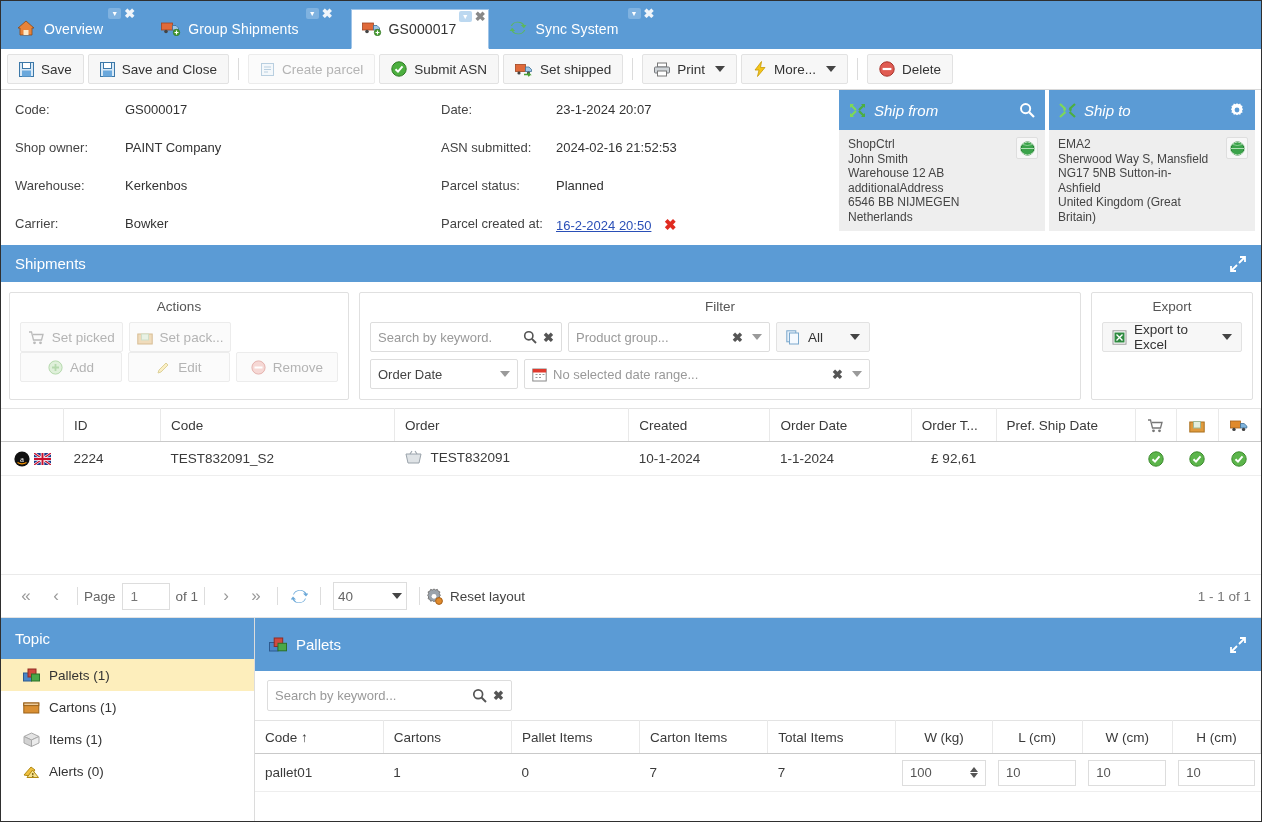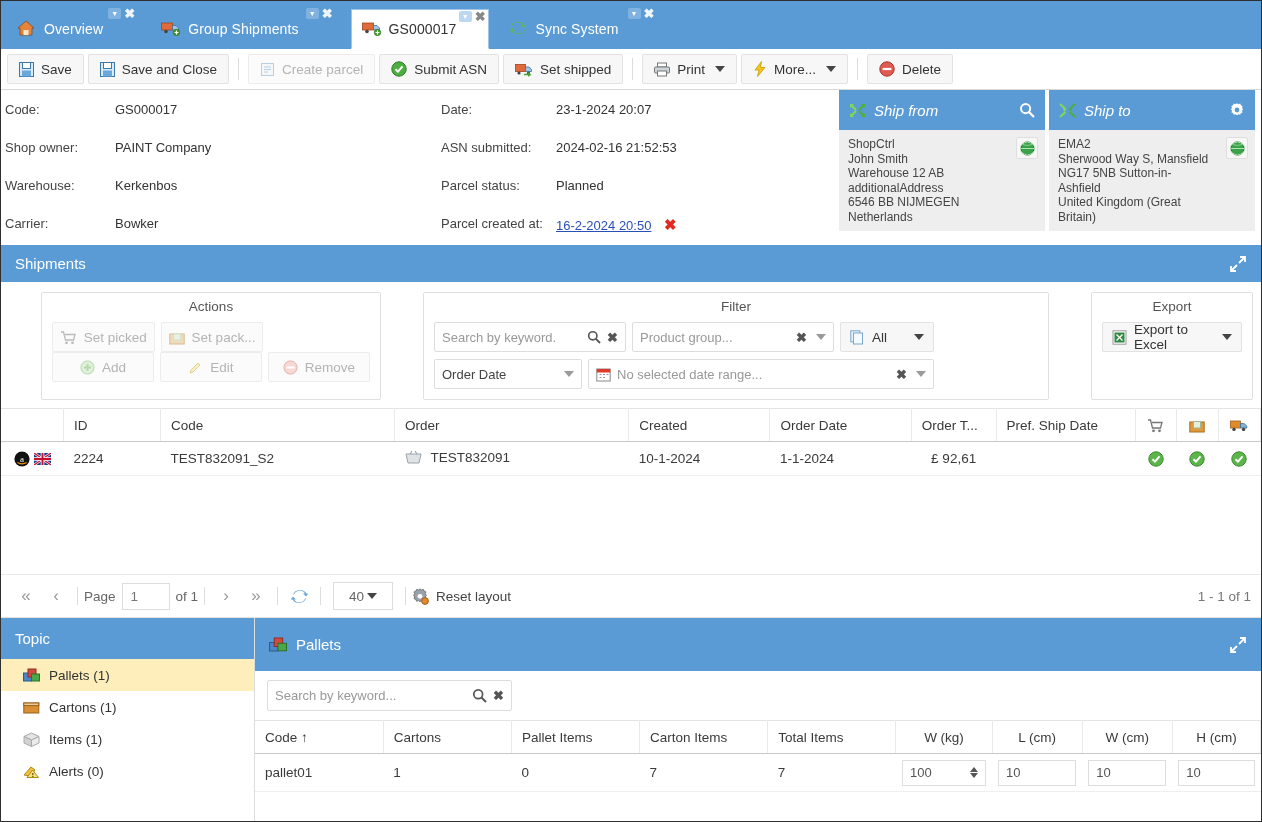--- a/index.html
+++ b/index.html
@@ -101,21 +101,21 @@
   .details {
     flex: none;
     height: 155px;
     display: flex;
     padding: 12px 0 0 0;
     position: relative;
   }
   .dcol { display: grid; grid-template-columns: auto auto; align-content: start; }
   .dcol .dl { color: #444; font-size: 13px; padding: 0 0 23px 0; white-space: nowrap;}
   .dcol .dv { color: #333; font-size: 13px; padding: 0 0 23px 0; white-space: nowrap;}
-  .dcol1 { width: 440px; padding-left: 4px; grid-template-columns: 110px auto; }
+  .dcol1 { width: 440px; padding-left: 14px; grid-template-columns: 110px auto; }
   .dcol2 { width: 390px; grid-template-columns: 115px auto; }
   .link-val { color:#2a4fb7; text-decoration: underline; cursor:pointer;}
   .xred { color:#e02b20; font-weight:bold; font-size:15px; margin-left:9px; cursor:pointer;}
 
   
   .shippanels { position: absolute; right: 6px; top: 0px; display: flex; gap: 4px; }
   .shippanel { width: 206px; border: none; }
   .sp-head {
     height: 40px; background: #5b9bd5; color: #fff;
     display: flex; align-items: center; padding: 0 10px;
@@ -142,21 +142,20 @@
   }
   .sec-head .grow { flex: 1; }
   .exp-ico { cursor: pointer; }
 
   
   .panels { display: flex; padding: 10px 8px 8px 8px; gap: 10px; flex: none; }
   .fieldset {
     border: 1px solid #e0e0e0; border-radius: 2px;
     padding: 6px 10px 10px 10px;
     position: relative;
-    margin-left: 32px;
   }
   .fs-title { text-align: center; color: #555; font-size: 13.5px; padding-bottom: 8px;}
   .fs-actions { width: 340px; }
   .fs-filter { flex: 1; }
   .fs-export { width: 162px; }
   .row { display: flex; gap: 6px; margin-bottom: 7px; }
   .btn2 {
     height: 30px; flex: 1; display: flex; align-items: center; justify-content: center;
     gap: 7px; border: 1px solid #ececec; background: #fbfbfb; color: #b4b4b4;
     font-size: 13.5px; border-radius: 2px; cursor: default;
@@ -200,22 +199,22 @@
     border-top: 1px solid #eaeaea; padding: 0 10px; flex: none;
     font-size: 13.5px; color: #666;
   }
   .pg-ico { width: 30px; text-align:center; color: #9a9a9a; font-size: 17px; cursor:pointer; }
   .pg-sep { width:1px; height:18px; background:#ddd; margin: 0 6px; }
   .pg-input {
     width: 48px; height: 27px; border: 1px solid #ddd; background:#fff;
     display:flex;align-items:center;padding:0 8px; color:#777; margin: 0 6px;
   }
   .pg-select {
-    width: 60px; height: 28px; border: 1px solid #ddd; background:#fff;
-    display:flex;align-items:center;padding:0 15px; color:#666; justify-content:space-between;
+    width: 74px; height: 28px; border: 1px solid #ddd; background:#fff;
+    display:flex;align-items:center;padding:0 4px; color:#666; justify-content:space-between;
     margin: 0 6px;
   }
   .pg-right { margin-left:auto; color:#777; }
   .reset { display:flex;align-items:center;gap:7px; cursor:pointer; color:#444;}
 
   
   .bottom { flex: 1; display: flex; min-height: 0; border-top: 1px solid #e3e3e3;}
   .topic { width: 254px; border-right: 1px solid #dcdcdc; display:flex; flex-direction:column; }
   .topic-head { height: 41px; background: #5b9bd5; color: #fff; display:flex;align-items:center;padding:0 14px; font-size:15px;}
   .topic-item {

